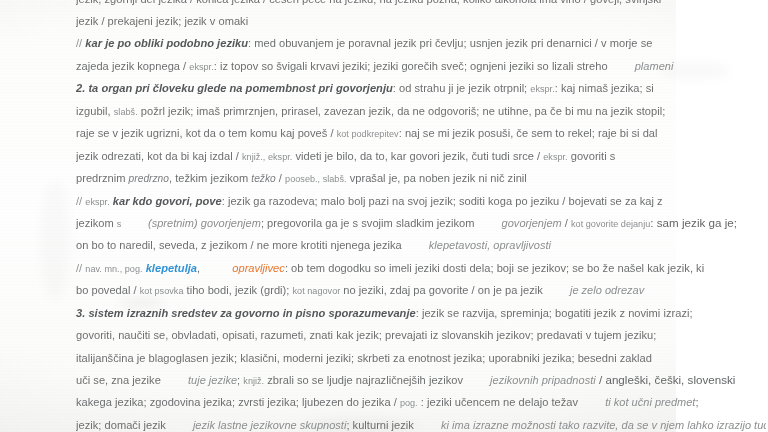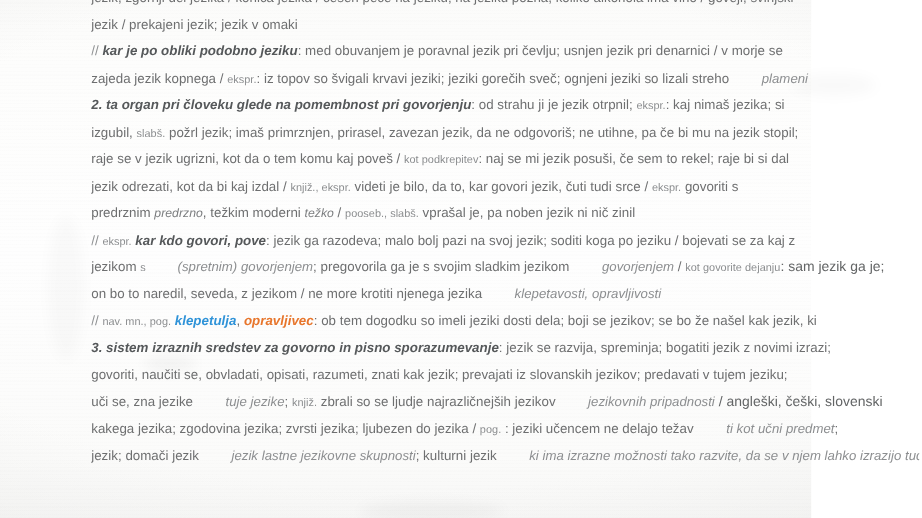--- a/index.html
+++ b/index.html
@@ -62,21 +62,21 @@
     line-height: 7px;
   }
   
   .t      { color: #6e6f70; }
   .hdr    { font-weight: bold; font-style: italic; color: #55585a; }
   .sm     { font-size: 9.1px; color: #8c8e90; }
   .smi    { font-size: 11px; font-style: italic; color: #8c8e90; padding-left: 24px; }
   .iti    { font-style: italic; font-size: 10.2px; color: #7b7d7f; }
   .big    { font-size: 11.6px; color: #636566; }
   .blue   { color: #2f93d8; font-style: italic; font-weight: bold; }
-  .orange { color: #e8762c; font-style: italic; font-weight: bold; }
+  .orange { color: #e8762c; font-style: italic; font-weight: normal; margin-left: 29px; }
   .sep    { color: #8f9193; }
 </style>
 </head>
 <body>
 
 <div id="page">
 
   <div class="smudge" style="left:120px; top:296px; width:44px; height:14px; background:rgba(0,0,0,0.035);"></div>
   <div class="smudge" style="left:660px; top:62px; width:70px; height:18px; background:rgba(0,0,0,0.025);"></div>
   <div class="smudge" style="left:300px; top:418px; width:120px; height:16px; background:rgba(0,0,0,0.03);"></div>
@@ -84,25 +84,27 @@
 
   <div id="col">
       <div class="line clipped-top"><span class="t">jezik, zgornji del jezika / konica jezika / cesen peče na jeziku; na jeziku pozna, koliko alkohola ima vino / goveji, svinjski</span></div>
       <div class="line"><span class="t">jezik / prekajeni jezik; jezik v omaki</span></div>
       <div class="line"><span class="sep">// </span><span class="hdr">kar je po obliki podobno jeziku</span><span class="t">: med obuvanjem je poravnal jezik pri čevlju; usnjen jezik pri denarnici / v morje se</span></div>
       <div class="line"><span class="t">zajeda jezik kopnega / </span><span class="sm">ekspr.</span><span class="t">: iz topov so švigali krvavi jeziki; jeziki gorečih sveč; ognjeni jeziki so lizali streho </span><span class="smi">plameni</span></div>
       <div class="line"><span class="hdr">2. </span><span class="hdr">ta organ pri človeku glede na pomembnost pri govorjenju</span><span class="t">: od strahu ji je jezik otrpnil; </span><span class="sm">ekspr.</span><span class="t">: kaj nimaš jezika; si</span></div>
       <div class="line"><span class="t">izgubil, </span><span class="sm">slabš.</span><span class="t"> požrl jezik; imaš primrznjen, prirasel, zavezan jezik, da ne odgovoriš; ne utihne, pa če bi mu na jezik stopil;</span></div>
       <div class="line"><span class="t">raje se v jezik ugrizni, kot da o tem komu kaj poveš / </span><span class="sm">kot podkrepitev</span><span class="t">: naj se mi jezik posuši, če sem to rekel; raje bi si dal</span></div>
       <div class="line"><span class="t">jezik odrezati, kot da bi kaj izdal / </span><span class="sm">knjiž., ekspr.</span><span class="t"> videti je bilo, da to, kar govori jezik, čuti tudi srce / </span><span class="sm">ekspr.</span><span class="t"> govoriti s</span></div>
-      <div class="line"><span class="t">predrznim </span><span class="iti">predrzno</span><span class="t">, težkim moderni </span><span class="iti">težko</span><span class="t"> / </span><span class="sm">pooseb., slabš.</span><span class="t"> vprašal je, pa noben jezik ni nič zinil</span></div>
+      <div class="line"><span class="t">predrznim </span><span class="iti">predrzno</span><span class="t">, težkim jezikom </span><span class="iti">težko</span><span class="t"> / </span><span class="sm">pooseb., slabš.</span><span class="t"> vprašal je, pa noben jezik ni nič zinil</span></div>
       <div class="line"><span class="sep">// </span><span class="sm">ekspr.</span><span class="hdr"> kar kdo govori, pove</span><span class="t">: jezik ga razodeva; malo bolj pazi na svoj jezik; soditi koga po jeziku / bojevati se za kaj z</span></div>
       <div class="line"><span class="t">jezikom </span><span class="sm">s </span><span class="smi">(spretnim) govorjenjem</span><span class="t">; pregovorila ga je s svojim sladkim jezikom </span><span class="smi">govorjenjem</span><span class="t"> / </span><span class="sm">kot govorite dejanju</span><span class="big">: sam jezik ga je;</span></div>
       <div class="line"><span class="t">on bo to naredil, seveda, z jezikom / ne more krotiti njenega jezika </span><span class="smi">klepetavosti, opravljivosti</span></div>
       <div class="line"><span class="sep">// </span><span class="sm">nav. mn., pog.</span><span class="blue"> klepetulja</span><span class="t">, </span><span class="orange">opravljivec</span><span class="t">: ob tem dogodku so imeli jeziki dosti dela; boji se jezikov; se bo že našel kak jezik, ki</span></div>
+      <div class="line"><span class="t">bo povedal / </span><span class="sm">kot psovka</span><span class="t"> tiho bodi, jezik (grdi); </span><span class="sm">kot nagovor</span><span class="t"> no jeziki, zdaj pa govorite / on je pa jezik </span><span class="smi">je zelo odrezav</span></div>
       <div class="line"><span class="hdr">3. </span><span class="hdr">sistem izraznih sredstev za govorno in pisno sporazumevanje</span><span class="t">: jezik se razvija, spreminja; bogatiti jezik z novimi izrazi;</span></div>
       <div class="line"><span class="t">govoriti, naučiti se, obvladati, opisati, razumeti, znati kak jezik; prevajati iz slovanskih jezikov; predavati v tujem jeziku;</span></div>
+      <div class="line"><span class="t">italijanščina je blagoglasen jezik; klasični, moderni jeziki; skrbeti za enotnost jezika; uporabniki jezika; besedni zaklad</span></div>
       <div class="line"><span class="t">uči se, zna jezike </span><span class="smi">tuje jezike</span><span class="t">; </span><span class="sm">knjiž.</span><span class="t"> zbrali so se ljudje najrazličnejših jezikov </span><span class="smi">jezikovnih pripadnosti</span><span class="big"> / angleški, češki, slovenski</span></div>
       <div class="line"><span class="t">kakega jezika; zgodovina jezika; zvrsti jezika; ljubezen do jezika / </span><span class="sm">pog.</span><span class="t"> : jeziki učencem ne delajo težav </span><span class="smi">ti kot učni predmet</span><span class="t">;</span></div>
       <div class="line"><span class="t">jezik; domači jezik </span><span class="smi">jezik lastne jezikovne skupnosti</span><span class="t">; kulturni jezik </span><span class="smi">ki ima izrazne možnosti tako razvite, da se v njem lahko izrazijo tudi</span></div>
     </div>
 
 </div>
 
 </body></html>

